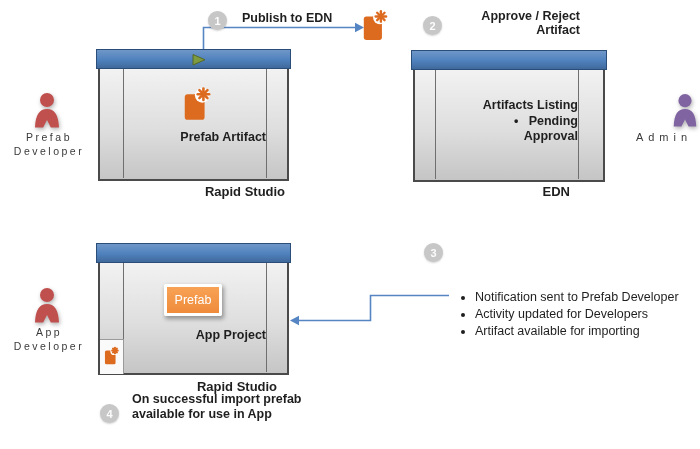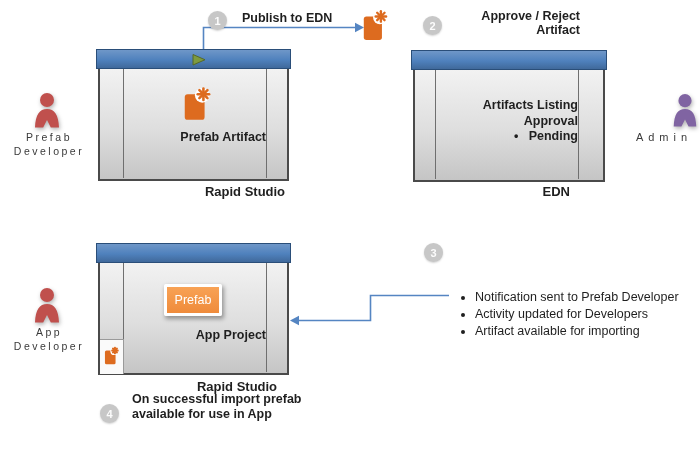--- a/index.html
+++ b/index.html
@@ -153,22 +153,22 @@
     </g>
   </svg>
 
   <div class="window" style="left:413px;top:50px;width:192px">
     <div class="win-title"></div>
     <div class="win-body"></div>
     <div class="vsep" style="left:22px"></div>
     <div class="vsep" style="left:165px"></div>
     <div class="win-text" style="left:22px;top:48px;width:143px">
       <div>Artifacts Listing</div>
+      <div>•&nbsp;&nbsp;&nbsp;Pending</div>
       <div>Approval</div>
-      <div>•&nbsp;&nbsp;&nbsp;Pending</div>
     </div>
   </div>
   <div class="caption" style="left:470px;top:184px;width:100px;text-align:right">EDN</div>
 
   <div class="window" style="left:98px;top:243px">
     <div class="win-title"></div>
     <div class="win-body"></div>
     <div class="vsep" style="left:25px"></div>
     <div class="vsep" style="left:168px"></div>
     <div class="prefab-btn">

